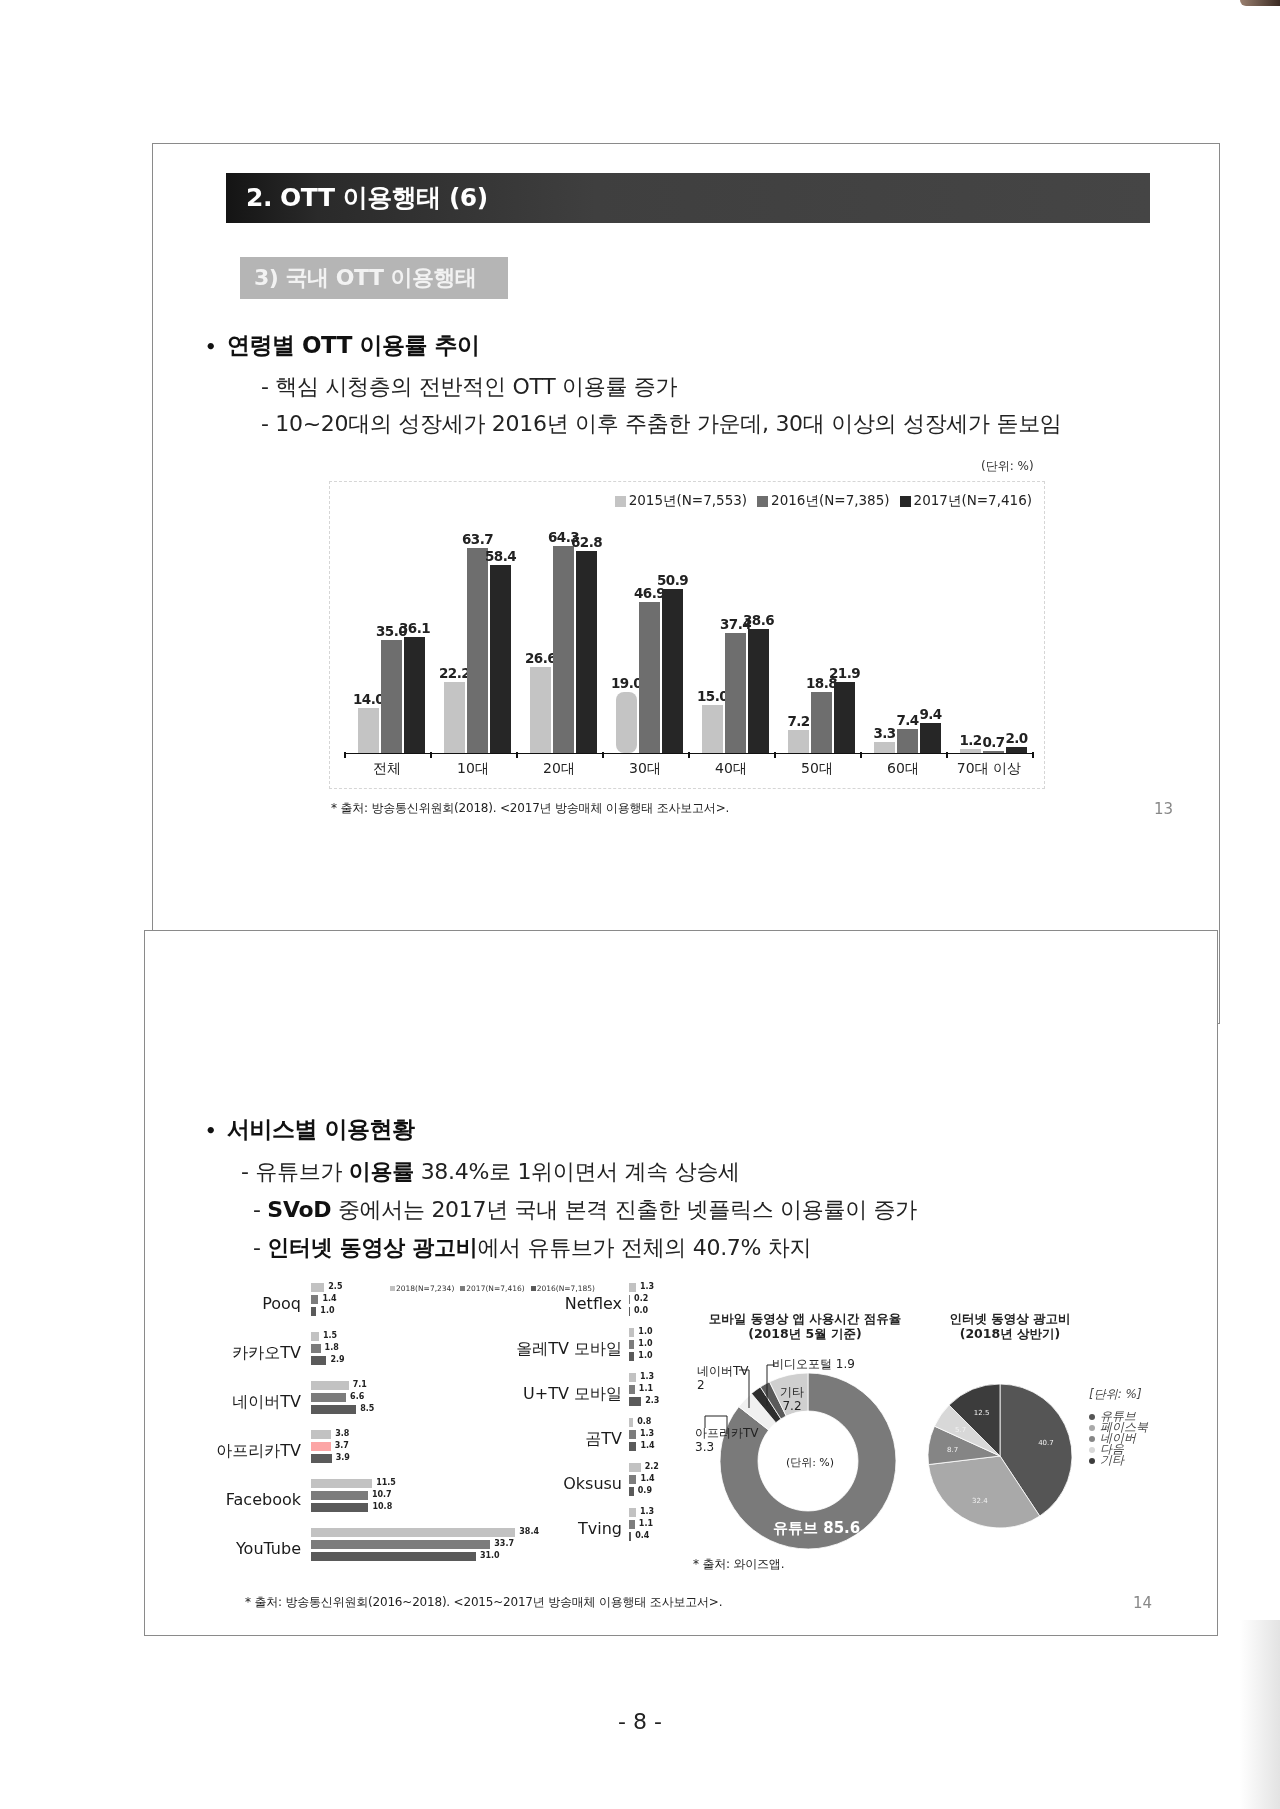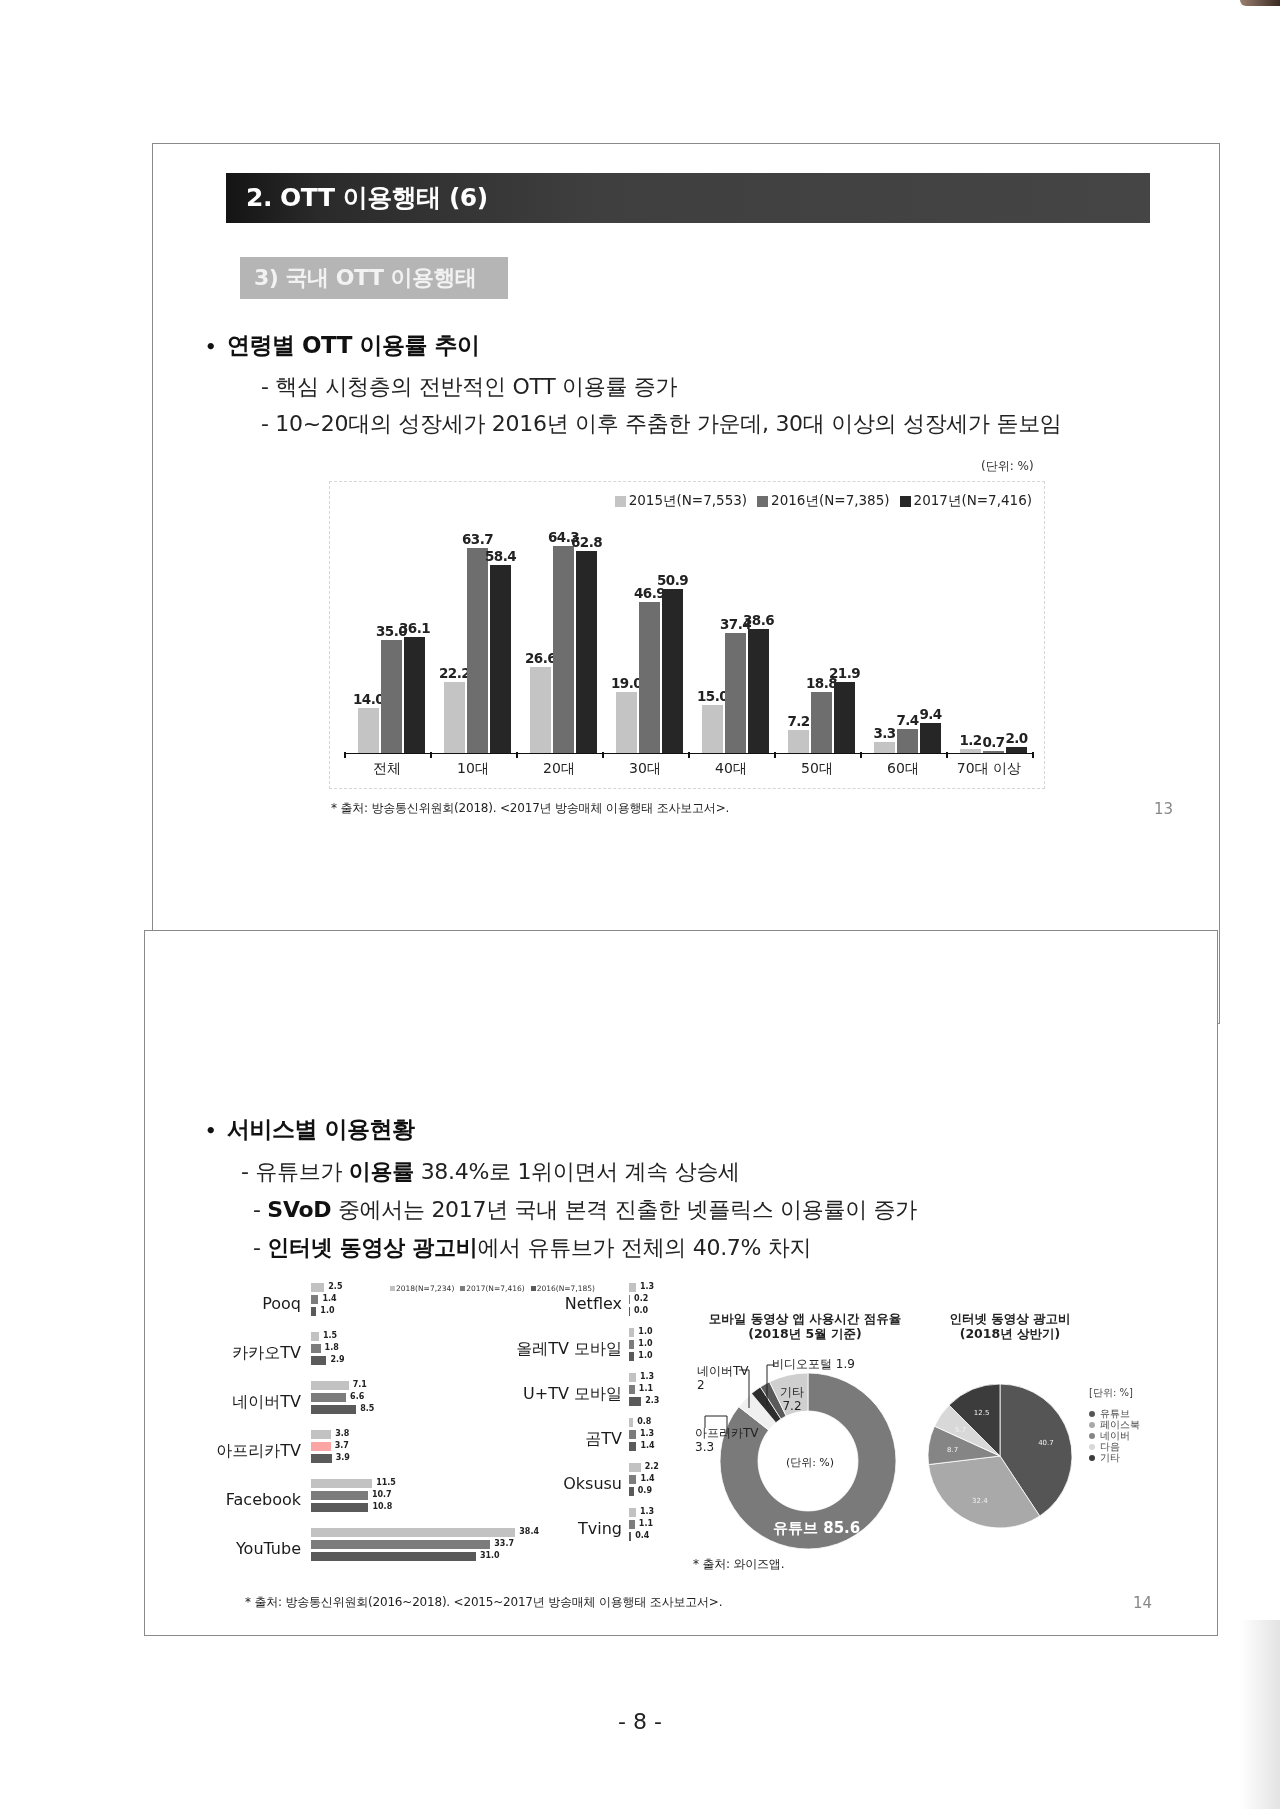--- a/index.html
+++ b/index.html
@@ -44,21 +44,21 @@
 
   
   .legend2 { position: absolute; left: 245px; top: 353px; font-size: 7.5px; color: #333; white-space: nowrap; display: flex; gap: 6px; }
   .legend2 .sw { display: inline-block; width: 5px; height: 5px; margin-right: 1px; vertical-align: middle; }
   .hbar { position: absolute; height: 9px; }
   .hbar .v { position: absolute; left: 100%; margin-left: 4px; top: -1px; font-size: 8px; font-weight: bold; color: #222; white-space: nowrap; }
 
   
   .donut-title { position: absolute; font-size: 12.5px; font-weight: bold; color: #222; text-align: center; line-height: 15px; }
   .donut-label { position: absolute; font-size: 12px; color: #222; white-space: nowrap; line-height: 14px; }
-  .pie-legend { position: absolute; font-size: 10px; color: #444; }
+  .pie-legend { position: absolute; font-size: 12px; color: #444; font-style: italic; }
   .pie-legend .row { display: flex; align-items: center; gap: 5px; height: 11px; }
   .pie-legend .dot { width: 6px; height: 6px; border-radius: 50%; display: inline-block; }
 
   .page-number { position: absolute; left: 0; width: 1280px; top: 1709px; text-align: center; font-size: 22px; color: #222; }
 </style>
 </head>
 <body>
 
 <div class="scan-shadow-tr"></div>
 <div class="scan-shadow-br"></div>
@@ -128,21 +128,21 @@
             <span class="val">26.6</span>
           </div>
           <div class="bar1" style="left: 37px; height: 207.046px; background: rgb(110, 110, 110);">
             <span class="val">64.3</span>
           </div>
           <div class="bar1" style="left: 60px; height: 202.216px; background: rgb(38, 38, 38);">
             <span class="val">62.8</span>
           </div>
         </div>
         <div class="group1" style="left: 258px; width: 86px;">
-          <div class="bar1" style="left: 14px; height: 61.18px; background: rgb(196, 196, 196);">
+          <div class="bar1" style="left: 14px; height: 61.18px; background: rgb(196, 196, 196); border-radius: 8px;">
             <span class="val">19.0</span>
           </div>
           <div class="bar1" style="left: 37px; height: 151.018px; background: rgb(110, 110, 110); padding-left: 12px;">
             <span class="val">46.9</span>
           </div>
           <div class="bar1" style="left: 60px; height: 163.898px; background: rgb(38, 38, 38);">
             <span class="val">50.9</span>
           </div>
         </div>
         <div class="group1" style="left: 344px; width: 86px;">

